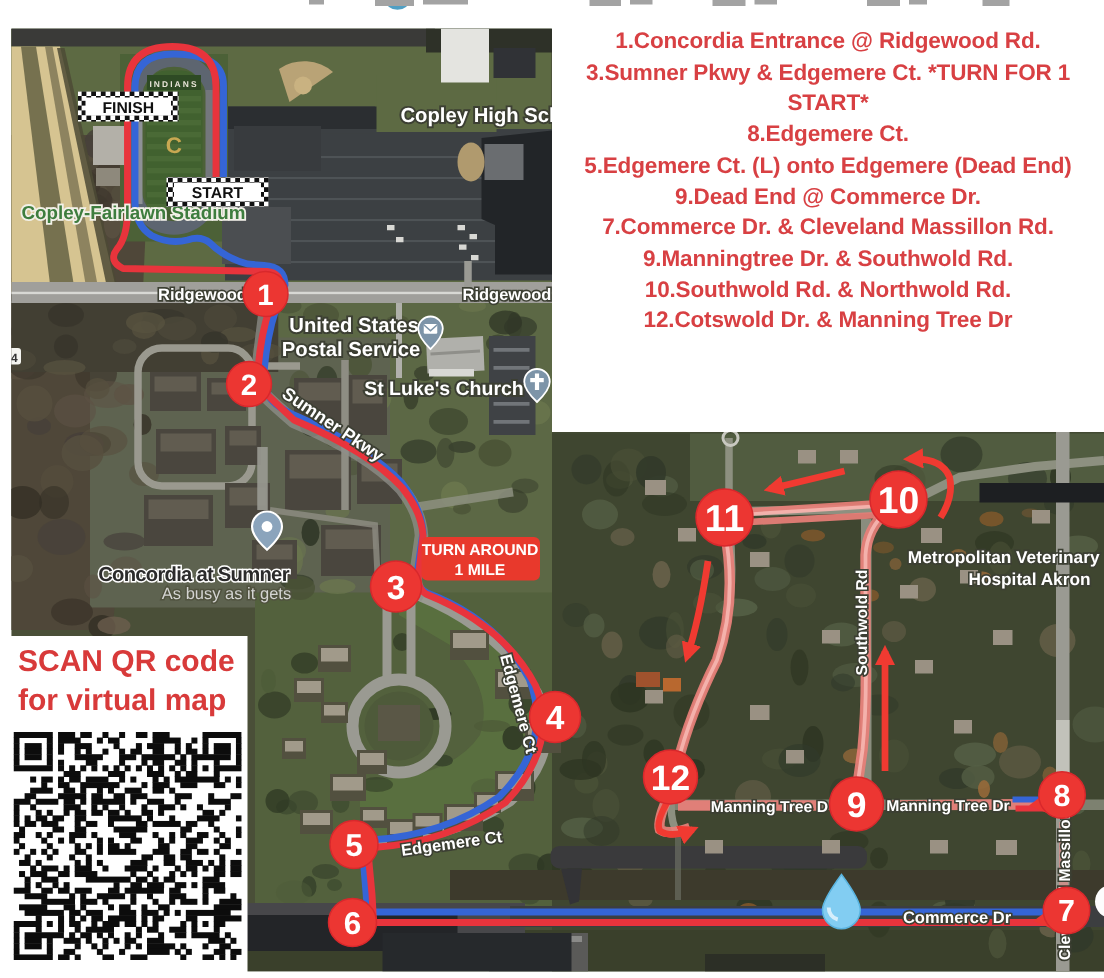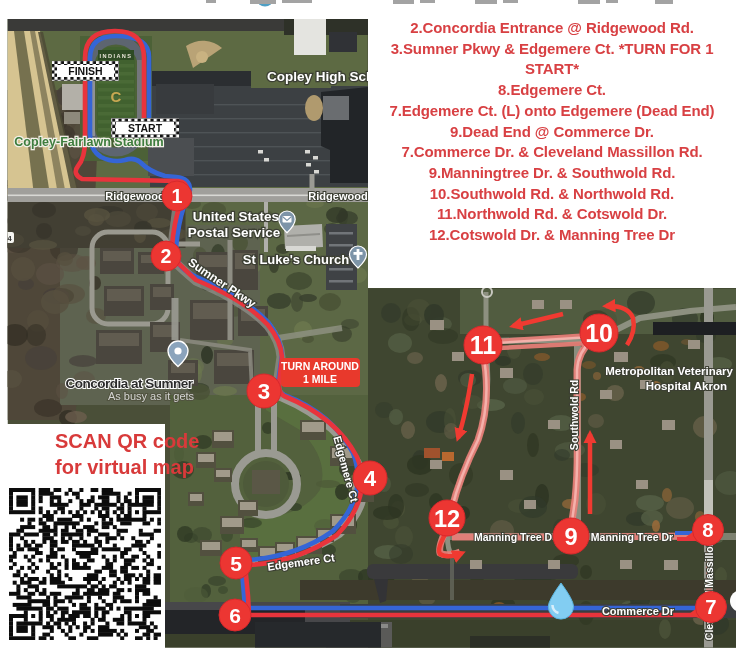--- a/index.html
+++ b/index.html
@@ -689,36 +689,35 @@
         </g>
 
 <g>
           <circle cx="447.0" cy="518.0" r="18.0" fill="#ec3632" stroke="#d8282c" stroke-width="1"></circle>
           <text x="447.0" y="526.5" font-size="23.6" font-weight="bold" text-anchor="middle" fill="#fff">12</text>
         </g>
 </g>
 </svg>
 
 <div class="abs" style="left:368px;top:0;width:368px;height:288px;background:#fff;color:#d84043;font-weight:bold;font-size:15px;letter-spacing:-0.1px;line-height:20.7px;text-align:center;padding-top:18px;box-sizing:border-box;">
-<div>2.Concordia Entrance @ Ridgewood Rd.</div>
+<div>1.Concordia Entrance @ Ridgewood Rd.</div>
       <div>3.Sumner Pkwy &amp; Edgemere Ct. *TURN FOR 1</div>
       <div>START*</div>
       <div>8.Edgemere Ct.</div>
-      <div>7.Edgemere Ct. (L) onto Edgemere (Dead End)</div>
+      <div>5.Edgemere Ct. (L) onto Edgemere (Dead End)</div>
       <div>9.Dead End @ Commerce Dr.</div>
       <div>7.Commerce Dr. &amp; Cleveland Massillon Rd.</div>
       <div>9.Manningtree Dr. &amp; Southwold Rd.</div>
       <div>10.Southwold Rd. &amp; Northwold Rd.</div>
-      <div>11.Northwold Rd. &amp; Cotswold Dr.</div>
       <div>12.Cotswold Dr. &amp; Manning Tree Dr</div>
 </div>
 
 <div class="abs" style="left:7px;top:424px;width:158px;height:224px;background:#fff;"></div>
 
-<div class="abs" style="left:12px;top:428px;width:150px;color:#d83a3a;font-weight:bold;font-size:20px;line-height:26px;margin-left:43px;">SCAN QR code<br>for virtual map</div>
+<div class="abs" style="left:12px;top:428px;width:150px;color:#d83a3a;font-weight:bold;font-size:20px;line-height:26px;">SCAN QR code<br>for virtual map</div>
 
 <svg class="abs" style="left:9px;top:488px" width="152" height="152" viewBox="0 0 152 152">
 <g fill="#0c0c0c">
         <rect x="0.0" y="0.0" width="26.2" height="4.0"></rect>
         <rect x="29.7" y="0.0" width="11.4" height="4.0"></rect>
         <rect x="44.5" y="0.0" width="7.7" height="4.0"></rect>
         <rect x="59.3" y="0.0" width="4.0" height="4.0"></rect>
         <rect x="70.4" y="0.0" width="4.0" height="4.0"></rect>
         <rect x="81.6" y="0.0" width="7.7" height="4.0"></rect>
         <rect x="92.7" y="0.0" width="11.4" height="4.0"></rect>

